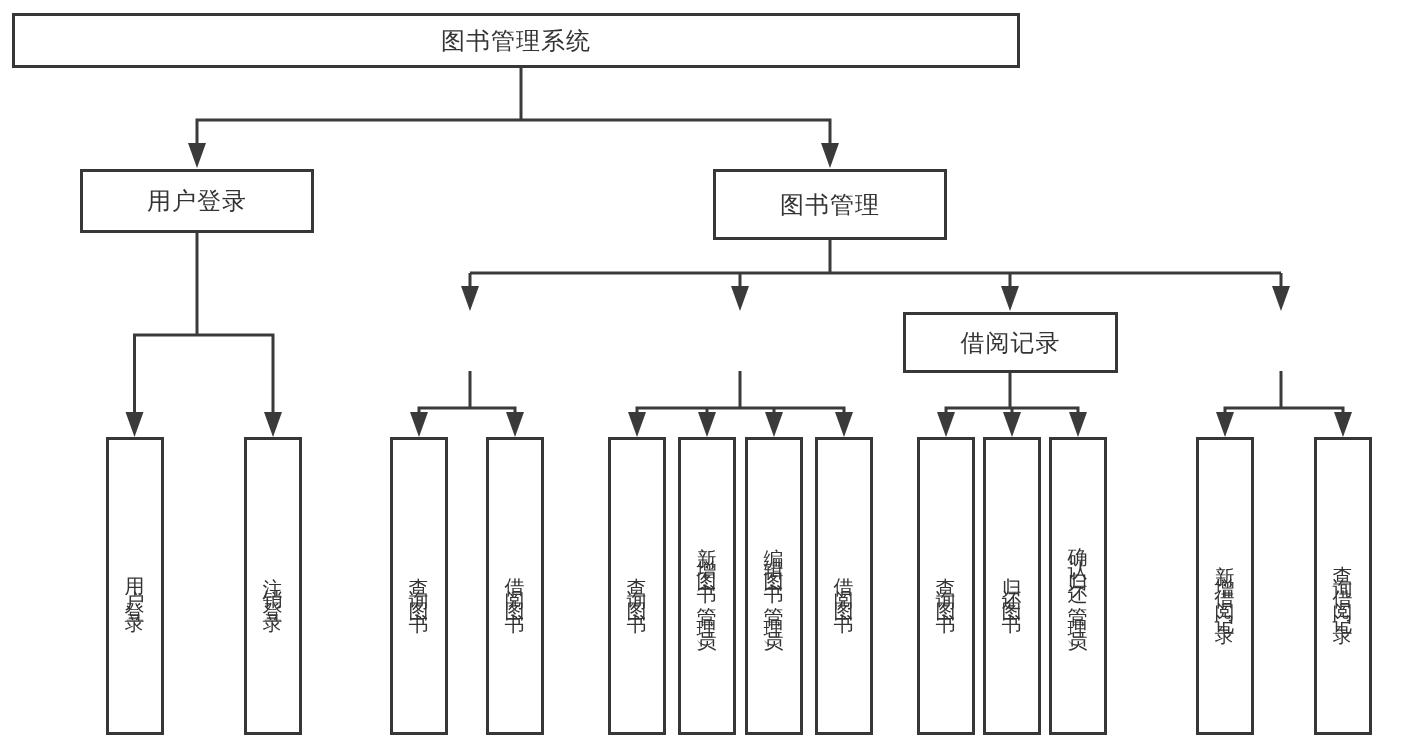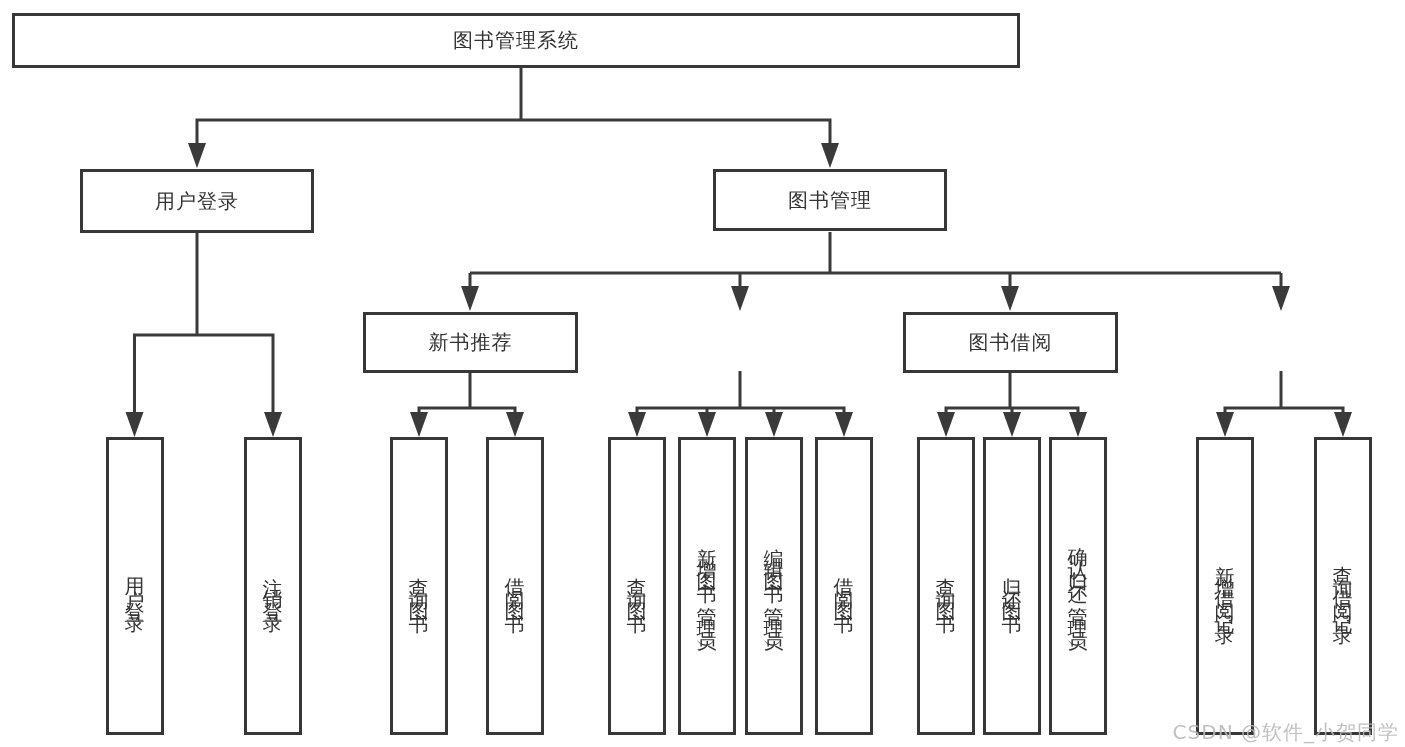--- a/index.html
+++ b/index.html
@@ -23,37 +23,37 @@
     box-sizing: border-box;
     border: 3px solid #373737;
     background: #ffffff;
     display: flex;
     align-items: center;
     justify-content: center;
     color: #333333;
     z-index: 2;
   }
   .hlabel {
-    font-size: 20px;
+    font-size: 24px;
     letter-spacing: 1px;
     white-space: nowrap;
   }
   .vlabel {
     writing-mode: vertical-rl;
     text-orientation: mixed;
     font-size: 20px;
     line-height: 1;
     letter-spacing: 12px;
     white-space: nowrap;
   }
   
   .lvl1  { left: 12px;  top: 13px;  width: 1008px; height: 55px; }
   
   .l2a   { left: 80px;  top: 169px; width: 234px; height: 64px; }
-  .l2b   { left: 713px; top: 169px; width: 234px; height: 62px; }
+  .l2b   { left: 713px; top: 169px; width: 234px; height: 71px; }
   
   .lvl3  { top: 312px; width: 215px; height: 61px; }
   .l3a   { left: 363px; }
   .l3b   { left: 633px; }
   .l3c   { left: 903px; }
   .l3d   { left: 1173px; }
   
   .leaf  { top: 437px; width: 58px; height: 298px; }
   .f01   { left: 106px; }
   .f02   { left: 244px; }
@@ -166,25 +166,22 @@
     <span class="hlabel">图书管理系统</span>
   </div>
 
   <div class="box l2a">
     <span class="hlabel">用户登录</span>
   </div>
   <div class="box l2b">
     <span class="hlabel">图书管理</span>
   </div>
 
-  <div class="box lvl3 l3a">
-    <span class="hlabel">新书推荐</span>
-  </div>
   <div class="box lvl3 l3c">
-    <span class="hlabel">图书借阅</span>
+    <span class="hlabel">借阅记录</span>
   </div>
 
   <div class="box leaf f01">
     <span class="vlabel">用户登录</span>
   </div>
   <div class="box leaf f02">
     <span class="vlabel">注销登录</span>
   </div>
 
   <div class="box leaf f03">
@@ -217,15 +214,14 @@
     <span class="vlabel">确认归还（管理员）</span>
   </div>
 
   <div class="box leaf f12">
     <span class="vlabel">新增借阅记录</span>
   </div>
   <div class="box leaf f13">
     <span class="vlabel">查询借阅记录</span>
   </div>
 
-  <div class="watermark">CSDN @软件_小贺同学</div>
 
 </div>
 
 </body></html>

